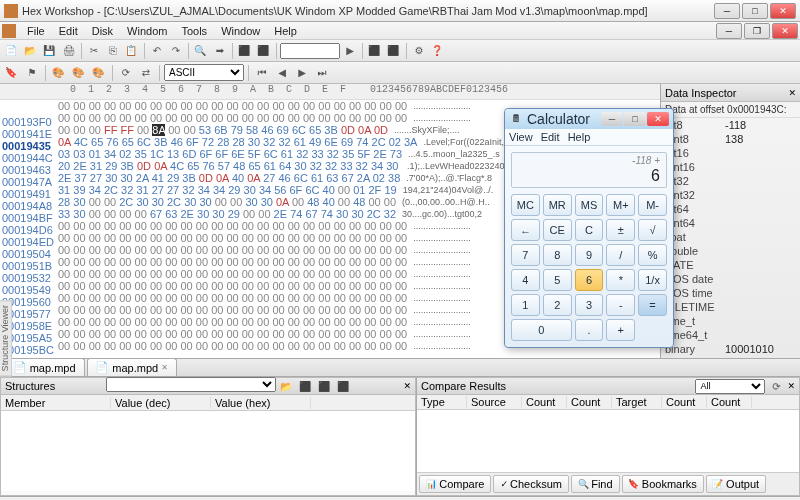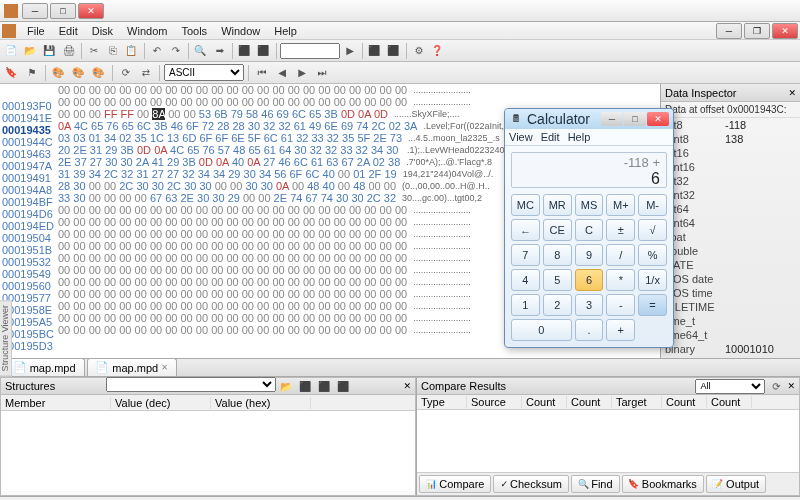--- a/index.html
+++ b/index.html
@@ -54,33 +54,34 @@
 
 
 .calc { position:absolute; left:504px; top:108px; width:170px; background:linear-gradient(#fafdff,#e4eef8); border:1px solid #6a8cb8; border-radius:4px; box-shadow:2px 2px 8px rgba(0,0,0,.3); z-index:50; }
 .calc-title { height:20px; background:linear-gradient(#daedfb,#b8d8f0); display:flex; align-items:center; padding:0 4px; border-radius:4px 4px 0 0; }
 .calc-title .ci { width:14px; height:14px; margin-right:4px; display:flex;align-items:center;justify-content:center;font-size:10px;}
 .calc-title .ct { flex:1; font-size:14px; color:#234; }
 .calc-title .cb { width:22px; height:14px; background:linear-gradient(#f88,#e44); color:#fff; font-size:9px; display:flex; align-items:center; justify-content:center; border-radius:2px; margin-left:1px;}
 .calc-title .cb.min { background:linear-gradient(#eee,#ccc); color:#333;}
 .calc-menu { display:flex; padding:2px 4px; font-size:10px; gap:8px; color:#234; border-bottom:1px solid #c8d8e8; }
 .calc-disp { margin:6px; height:36px; background:#f4f8fc; border:1px solid #b8c8d8; border-radius:2px; text-align:right; padding:2px 6px; font-size:10px; color:#666; display:flex; flex-direction:column; justify-content:space-between;}
-.calc-disp .hist { font-size:13px; color:#888; }
+.calc-disp .hist { font-size:10px; color:#888;font-style:italic; }
 .calc-disp .res { font-size:16px; color:#222; font-weight:500;}
 .calc-grid { display:grid; grid-template-columns:repeat(5,1fr); gap:3px; padding:0 6px 6px; }
 .cbtn { height:22px; background:linear-gradient(#fbfdff,#e0ecf6); border:1px solid #a8bed4; border-radius:3px; display:flex; align-items:center; justify-content:center; font-size:11px; color:#234; }
 .cbtn.hl { background:linear-gradient(#ffe090,#f8c860); border-color:#d8a840; }
 .cbtn.eq { grid-row:span 2; background:linear-gradient(#d8e8f8,#b0d0ec); }
 .sp { flex:1; }
 </style>
 </head>
 <body>
 
 <div class="titlebar">
   <div class="icon"></div>
+  <div class="title">Hex Workshop - [C:\Users\ZUL_AJMAL\Documents\UK Windom XP Modded Game\RBThai Jam Mod v1.3\map\moon\map.mpd]</div>
   <div class="winbtns">
     <div class="winbtn">─</div>
     <div class="winbtn">□</div>
     <div class="winbtn close">✕</div>
   </div>
 </div>
 
 <div class="menubar">
   <div class="menu-icon"></div>
   <span>File</span>
@@ -141,20 +142,21 @@
   <select><option>ASCII</option></select>
   <div class="tsep"></div>
   <div class="tbtn">⏮</div>
   <div class="tbtn">◀</div>
   <div class="tbtn">▶</div>
   <div class="tbtn">⏭</div>
 </div>
 
 <div class="main">
   <div class="hexpanel">
+    <div class="hexheader">  0  1  2  3  4  5  6  7  8  9  A  B  C  D  E  F    0123456789ABCDEF0123456</div>
     <div id="hexrows">
         <div class="hexrow">
           <div class="offset">000193F0</div>
           <div class="bytes"><span>00</span> <span>00</span> <span>00</span> <span>00</span> <span>00</span> <span>00</span> <span>00</span> <span>00</span> <span>00</span> <span>00</span> <span>00</span> <span>00</span> <span>00</span> <span>00</span> <span>00</span> <span>00</span> <span>00</span> <span>00</span> <span>00</span> <span>00</span> <span>00</span> <span>00</span> <span>00</span></div>
           <div class="ascii">.......................</div>
         </div>
         <div class="hexrow">
           <div class="offset">0001941E</div>
           <div class="bytes"><span>00</span> <span>00</span> <span>00</span> <span>00</span> <span>00</span> <span>00</span> <span>00</span> <span>00</span> <span>00</span> <span>00</span> <span>00</span> <span>00</span> <span>00</span> <span>00</span> <span>00</span> <span>00</span> <span>00</span> <span>00</span> <span>00</span> <span>00</span> <span>00</span> <span>00</span> <span>00</span></div>
           <div class="ascii">.......................</div>

